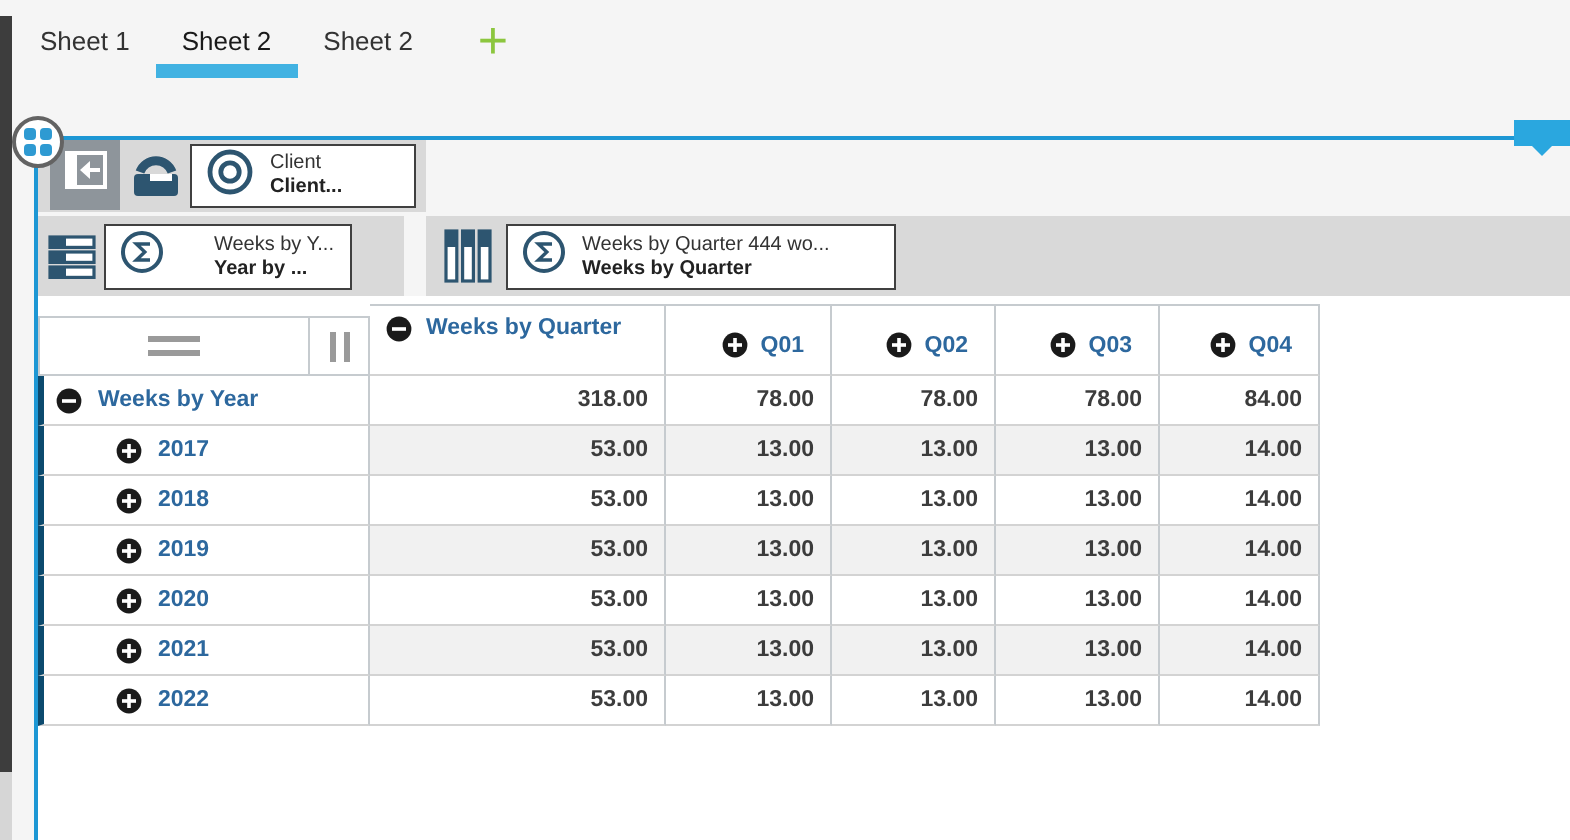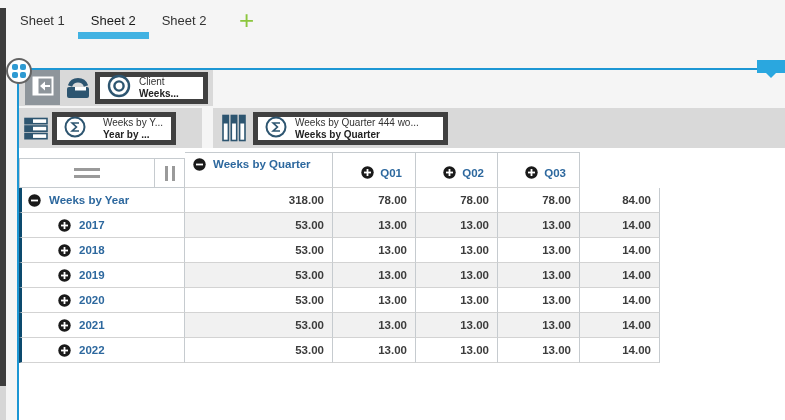--- a/index.html
+++ b/index.html
@@ -45,21 +45,21 @@
   .panel-cols    { left:213px; top:108px; width:572px; height:40px; }
 
   .collapse-btn { position:absolute; left:25px; top:70px; width:35px; height:35px; background:#8e959b;
                   display:flex; align-items:center; justify-content:center; cursor:pointer; }
 
   .tool-icon { position:absolute; display:flex; align-items:center; justify-content:center; cursor:pointer; }
   .icon-drawer { left:64px; top:74px; width:28px; height:28px; }
   .icon-rows   { left:24px; top:116px; width:25px; height:25px; }
   .icon-cols   { left:220px; top:114px; width:28px; height:29px; }
 
-  .dropbox { position:absolute; background:#fff; border:5px solid #404040; display:flex; align-items:center;
+  .dropbox { position:absolute; background:#fff; border:1px solid #404040; display:flex; align-items:center;
              gap:7px; padding:2px 8px 2px 6px; cursor:pointer; }
   .box-client { left:95px;  top:72px;  width:113px; height:32px; }
   .box-rows   { left:52px;  top:112px; width:124px; height:33px;justify-content:space-between; }
   .box-cols   { left:253px; top:112px; width:195px; height:33px; }
   .dropbox .txt { font-size:10px; line-height:1.2; white-space:nowrap; overflow:hidden; }
   .dropbox .l1 { color:#333; }
   .dropbox .l2 { color:#222; font-weight:bold; }
 
   
   .pivot { position:absolute; left:19px; top:152px; font-size:11.5px; z-index:5; }
@@ -137,21 +137,21 @@
 
 <div class="dropbox box-client">
   <span>
     <svg width="26" height="26" viewBox="0 0 26 26">
       <circle cx="13" cy="13" r="10" fill="none" stroke="#2d5570" stroke-width="2.4"></circle>
       <circle cx="13" cy="13" r="4.6" fill="none" stroke="#2d5570" stroke-width="2.4"></circle>
     </svg>
   </span>
   <span class="txt">
     <div class="l1">Client</div>
-    <div class="l2">Weeks...</div>
+    <div class="l2">Client...</div>
   </span>
 </div>
 
 <div class="tool-icon icon-rows">
   <svg width="25" height="25" viewBox="0 0 25 25">
     <g stroke="#2d5570" stroke-width="1.6" fill="#fff">
       <rect x="1" y="2.5" width="22" height="5.2"></rect>
       <rect x="1" y="10" width="22" height="5.2"></rect>
       <rect x="1" y="17.5" width="22" height="5.2"></rect>
     </g>
@@ -243,20 +243,30 @@
     <div class="cell qcell q3 htop">
       <span class="pm">
         <svg width="13" height="13" viewBox="0 0 13 13">
             <circle cx="6.5" cy="6.5" r="6.2" fill="#1a1a1a"></circle>
             <rect x="3" y="5.6" width="7" height="1.8" fill="#fff"></rect>
             <rect x="5.6" y="3" width="1.8" height="7" fill="#fff"></rect>
           </svg>
       </span>
       <span class="hblue">Q03</span>
     </div>
+    <div class="cell qcell q4 htop">
+      <span class="pm">
+        <svg width="13" height="13" viewBox="0 0 13 13">
+            <circle cx="6.5" cy="6.5" r="6.2" fill="#1a1a1a"></circle>
+            <rect x="3" y="5.6" width="7" height="1.8" fill="#fff"></rect>
+            <rect x="5.6" y="3" width="1.8" height="7" fill="#fff"></rect>
+          </svg>
+      </span>
+      <span class="hblue">Q04</span>
+    </div>
   </div>
 
   <div class="prow">
     <div class="cell rlabel first">
       <span class="pm">
         <svg width="13" height="13" viewBox="0 0 13 13">
             <circle cx="6.5" cy="6.5" r="6.2" fill="#1a1a1a"></circle>
             <rect x="3" y="5.6" width="7" height="1.8" fill="#fff"></rect>
           </svg>
       </span>

